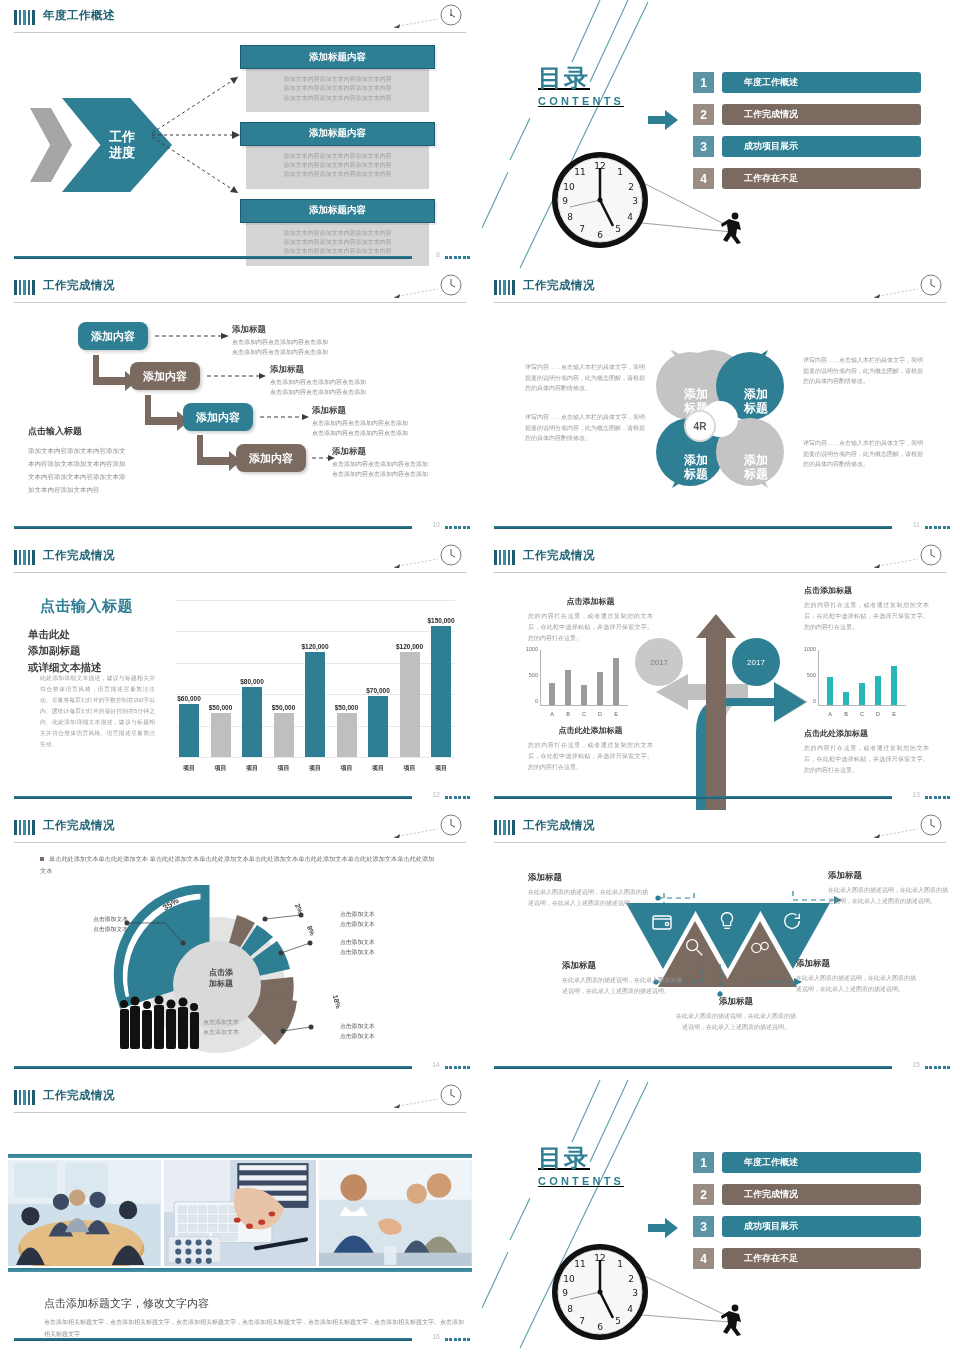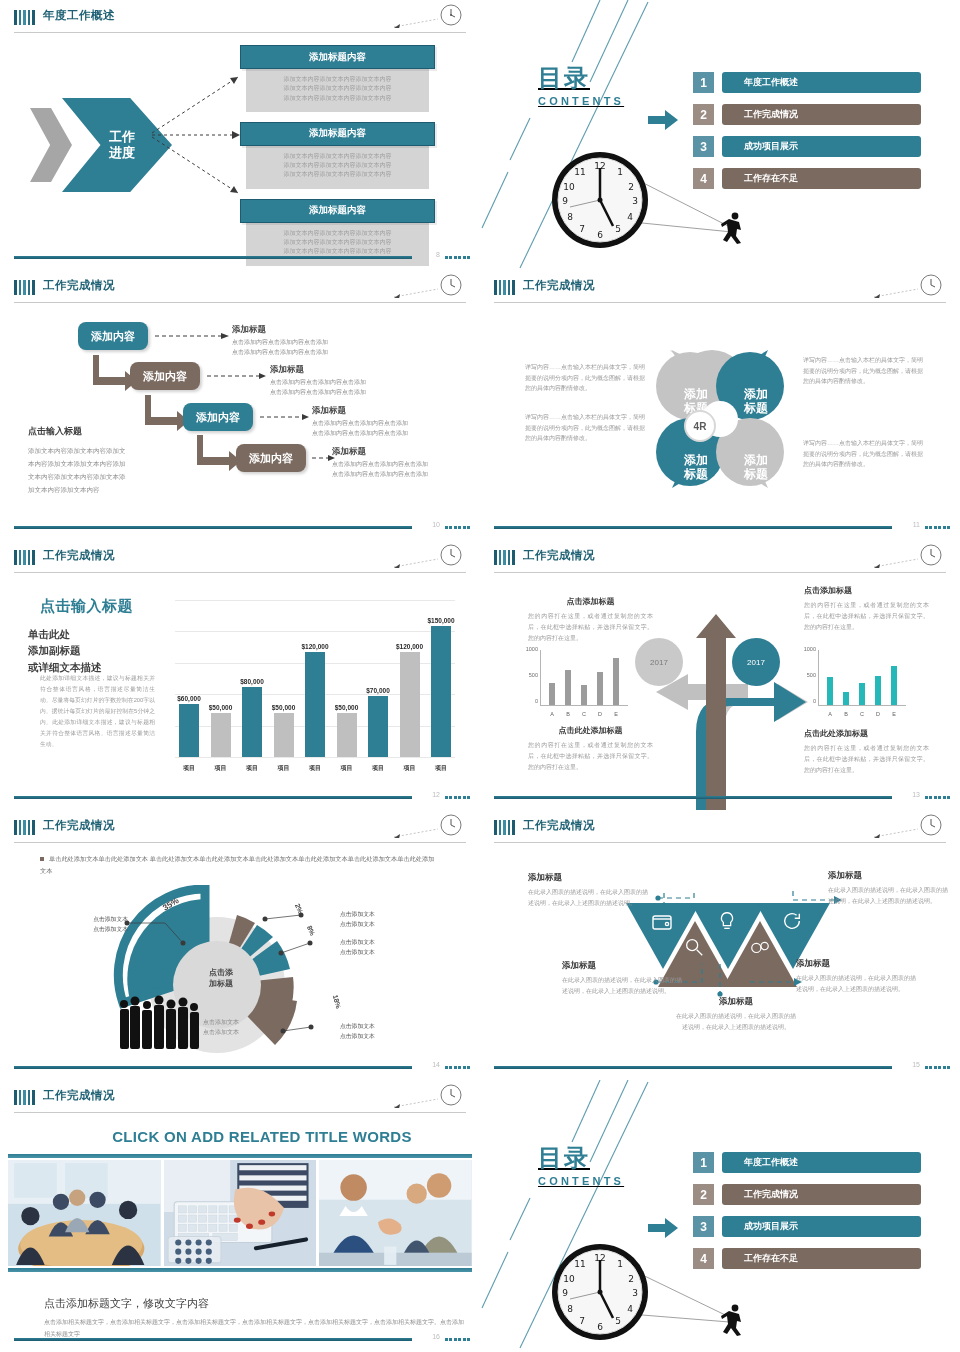--- a/index.html
+++ b/index.html
@@ -922,21 +922,20 @@
           <line x1="0" y1="9" x2="44" y2="1" stroke="#9a9a9a" stroke-width=".6" stroke-dasharray="2 2"></line>
           <path d="M0 10 L6 6 L5 11 Z" fill="#444"></path>
         </svg>
       <svg class="clockicon" viewBox="0 0 26 26">
         <circle cx="13" cy="13" r="10" fill="#fff" stroke="#7a7a7a" stroke-width="1"></circle>
         <line x1="13" y1="13" x2="13" y2="7" stroke="#555" stroke-width="1"></line>
         <line x1="13" y1="13" x2="17" y2="15" stroke="#555" stroke-width="1"></line>
       </svg>
     </div>
 
-    <div class="ph-title">CLICK ON ADD RELATED TITLE WORDS</div>
     <div class="ph-strip"></div>
     <div class="ph-row">
       <div class="ph">
         <svg viewBox="0 0 150 106" preserveAspectRatio="xMidYMid slice" style="width:100%;height:100%">
           <rect width="150" height="106" fill="#cfe0ea"></rect>
           <rect x="0" y="0" width="150" height="44" fill="#e8f0f5"></rect>
           <rect x="6" y="4" width="42" height="34" fill="#dbe8f0"></rect>
           <rect x="56" y="4" width="42" height="34" fill="#dbe8f0"></rect>
           <ellipse cx="72" cy="88" rx="62" ry="26" fill="#d8a96b"></ellipse>
           <ellipse cx="72" cy="84" rx="60" ry="24" fill="#e3bd84"></ellipse>

